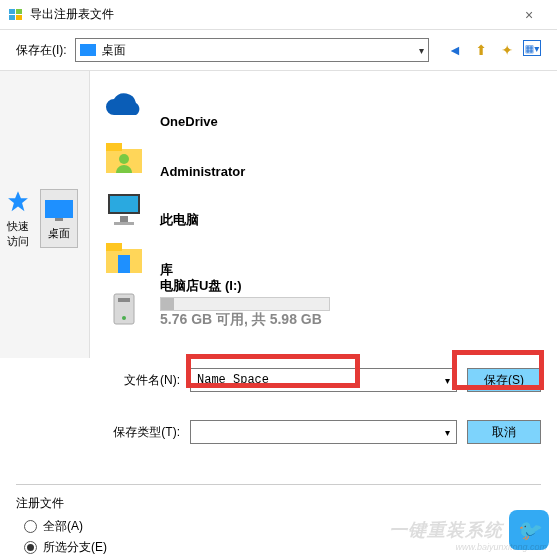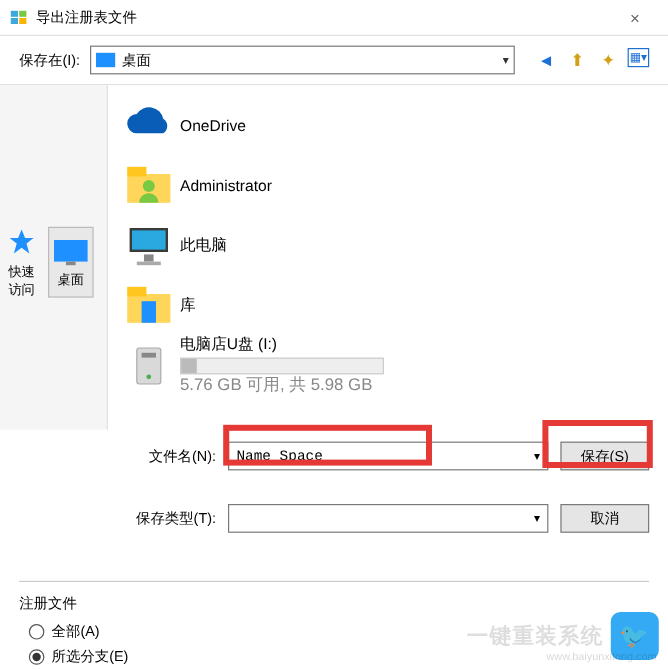--- a/index.html
+++ b/index.html
@@ -14,41 +14,41 @@
 .location-combo .dicon { width: 16px; height: 12px; background: #1e90ff; margin-right: 6px; }
 .location-combo .dd { margin-left: auto; font-size: 10px; color: #333; }
 .tbicons { display: flex; gap: 6px; margin-left: 8px; }
 .tbicons span { width: 20px; height: 20px; display: flex; align-items: center; justify-content: center; font-size: 14px; cursor: pointer; }
 .body-row { display: flex; height: 288px; border-top: 1px solid #e0e0e0; }
 .sidebar { width: 90px; background: #f5f5f5; border-right: 1px solid #e0e0e0; display: flex; flex-direction: row; align-items: center; padding-top: 8px; gap: 4px; overflow: hidden; }
 .sb-item { width: 72px; display: flex; flex-direction: column; align-items: center; padding: 6px 2px; font-size: 11px; cursor: pointer; text-align: center; }
 .sb-item.sel { background: #e8e8e8; border: 1px solid #bbb; }
 .sb-item .ico { width: 32px; height: 28px; display: flex; align-items: center; justify-content: center; margin-bottom: 2px; }
 .filelist { flex: 1; background: #fff; padding: 8px 10px; overflow: hidden; position: relative; }
-.fitem { display: flex; align-items: center; height: 50px; gap: 2px; }
+.fitem { display: flex; align-items: flex-end; height: 50px; gap: 12px; font-weight: bold; }
 .fitem .fico { width: 48px; height: 42px; display: flex; align-items: center; justify-content: center; }
 .fitem .ftext { font-size: 13px; }
 .fitem .fsub { font-size: 14px; color: #888; }
 .fitem .bar { width: 170px; height: 14px; border: 1px solid #ccc; margin-top: 2px; position: relative; background: #eee; }
 .fitem .bar .fill { height: 100%; background: #bbb; }
 .form-area { padding: 10px 16px 6px 100px; }
 .form-row { display: flex; align-items: center; gap: 10px; margin-bottom: 28px; position: relative; }
 .form-label { width: 80px; font-size: 12px; text-align: right; }
 .text-combo { flex: 1; height: 24px; border: 1px solid #7a7a7a; display: flex; align-items: center; padding: 0 6px; font-size: 12px; background: #fff; }
 .text-combo .dd { margin-left: auto; font-size: 10px; }
-.btn { width: 74px; height: 24px; border: 1px solid #7a7a7a; background: #e5e5e5; font-size: 12px; cursor: pointer; }
+.btn { width: 74px; height: 24px; border: 1px solid #7a7a7a; background: #7dd3fc; font-size: 12px; cursor: pointer; }
 .highlight-red { position: absolute; border: 5px solid #e53935; pointer-events: none; }
 .sep { height: 1px; background: #ccc; margin: 6px 16px; }
 .export-group { padding: 4px 16px 10px; }
 .group-label { font-size: 12px; margin-bottom: 6px; }
 .radio-row { display: flex; align-items: center; gap: 6px; font-size: 12px; margin: 4px 8px; }
 .radio { width: 13px; height: 13px; border: 1px solid #555; border-radius: 50%; display: inline-flex; align-items: center; justify-content: center; }
 .radio.sel::after { content: ""; width: 7px; height: 7px; background: #333; border-radius: 50%; }
 .path-input { margin: 6px 8px 0 24px; width: 480px; height: 22px; border: 1px solid #7a7a7a; padding: 0 6px; font-size: 16px; font-family: "Segoe UI", sans-serif; }
-.watermark { position: absolute; bottom: 8px; right: 8px; display: flex; align-items: center; gap: 6px; opacity: 0.9; }
+.watermark { position: absolute; bottom: 8px; right: 8px; display: flex; align-items: center; gap: 6px; opacity: 0.9; font-style: italic; }
 .watermark .bubble { width: 40px; height: 40px; background: #1da1f2; border-radius: 8px; display: flex; align-items: center; justify-content: center; color: #fff; font-size: 20px; }
 .watermark .wt { font-size: 18px; color: rgba(0,0,0,0.15); font-weight: bold; letter-spacing: 1px; }
 .watermark .wurl { position: absolute; bottom: -2px; right: 2px; font-size: 9px; color: rgba(0,0,0,0.18); }
 svg { display: block; }
 </style>
 </head>
 <body>
 
 <div class="titlebar">
   <span class="icon">

